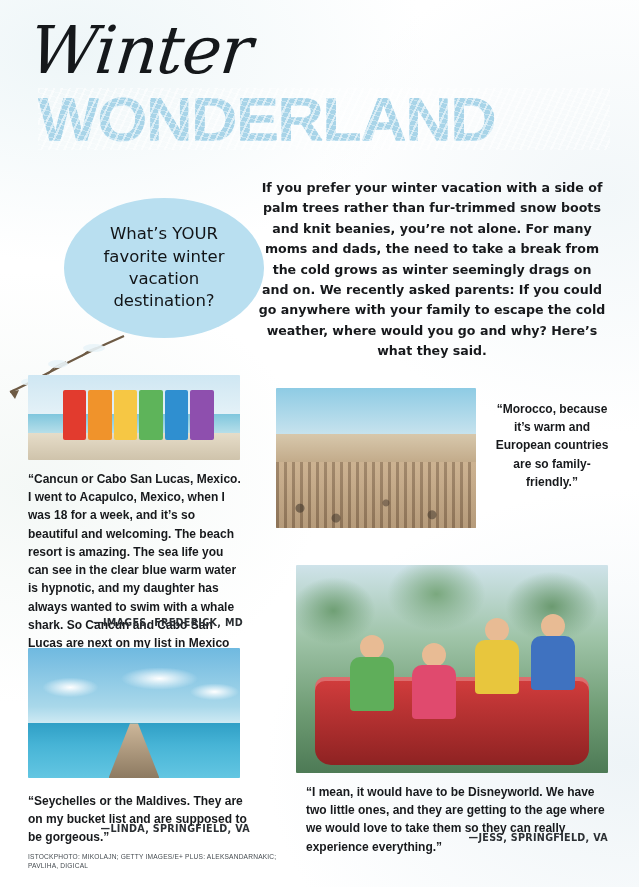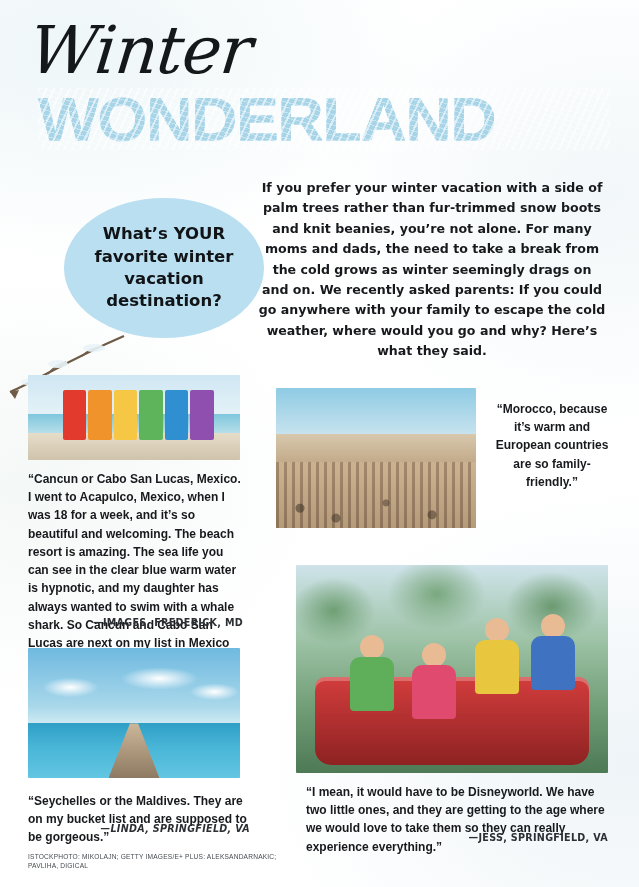--- a/index.html
+++ b/index.html
@@ -99,21 +99,21 @@
     width: 200px;
     height: 140px;
     background: #b9dff0;
     border-radius: 50% 50% 50% 50% / 50% 50% 50% 50%;
     display: flex;
     align-items: center;
     justify-content: center;
   }
   .blob-text {
     font-family: "DejaVu Sans", sans-serif;
-    font-weight: bold;
+    font-weight: normal;
     font-size: 16.5px;
     line-height: 1.35;
     color: #111417;
     text-align: center;
     padding: 0 14px;
   }
 
   
   .branch {
     position: absolute;
@@ -202,21 +202,21 @@
     letter-spacing: 0.3px;
     font-weight: 600;
   }
   #caption-cancun { left: 28px; top: 470px; width: 215px; }
   #attrib-cancun { position:absolute; left: 28px; top: 617px; width: 215px; text-align: right; }
 
   #caption-morocco { left: 492px; top: 400px; width: 120px; text-align: center; }
   #attrib-morocco { position:absolute; left: 482px; top: 455px; width: 130px; text-align: center; }
 
   #caption-maldives { left: 28px; top: 792px; width: 222px; }
-  #attrib-maldives { position:absolute; left: 28px; top: 823px; width: 222px; text-align: right; font-style: italic; }
+  #attrib-maldives { position:absolute; left: 28px; top: 823px; width: 222px; text-align: right; }
 
   #caption-coaster { left: 306px; top: 783px; width: 312px; }
   #attrib-coaster { position:absolute; left: 296px; top: 832px; width: 312px; text-align: right; }
 
   
   .credits {
     position: absolute;
     left: 28px;
     top: 853px;
     width: 260px;

